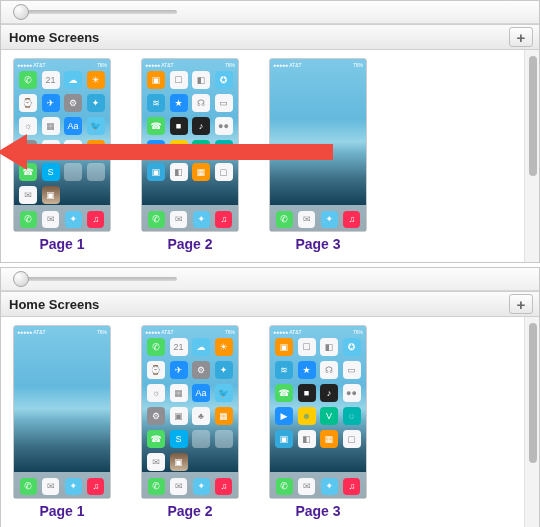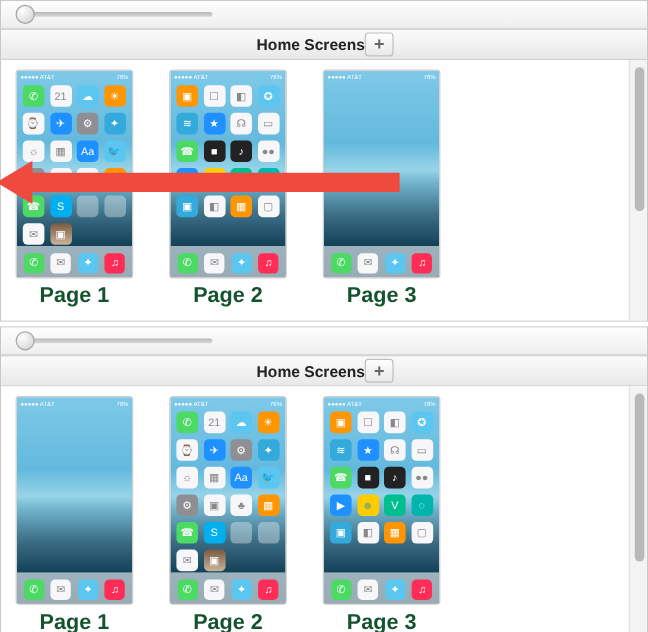--- a/index.html
+++ b/index.html
@@ -40,21 +40,21 @@
     background: radial-gradient(circle at 30% 30%, #fefefe, #cfcfcf);
     border: 1px solid #a5a5a5;
   }
   .section-header {
     height: 24px;
     background: linear-gradient(#fbfbfb, #e8e8e8);
     border-bottom: 1px solid #cfcfcf;
     border-top: 1px solid #cfcfcf;
     display: flex;
     align-items: center;
-    justify-content: center;
+    justify-content: space-between;
     padding: 0 6px 0 8px;
     font-size: 13px;
     font-weight: bold;
     color: #222;
   }
   .plus-btn {
     width: 22px;
     height: 18px;
     border: 1px solid #bfbfbf;
     border-radius: 3px;
@@ -90,23 +90,23 @@
     border-radius: 4px;
     background: #b9b9b9;
   }
   .page-col {
     display: flex;
     flex-direction: column;
     align-items: center;
     gap: 4px;
   }
   .page-label {
-    font-size: 18px;
+    font-size: 14px;
     font-weight: bold;
-    color: #14532d;
+    color: #4c1d95;
   }
   .phone {
     width: 96px;
     height: 172px;
     border: 1px solid #ccc;
     border-radius: 3px;
     position: relative;
     overflow: hidden;
     background: linear-gradient(180deg,
       #7ec9e8 0%, #63b9dd 35%, #97d4e8 48%,

